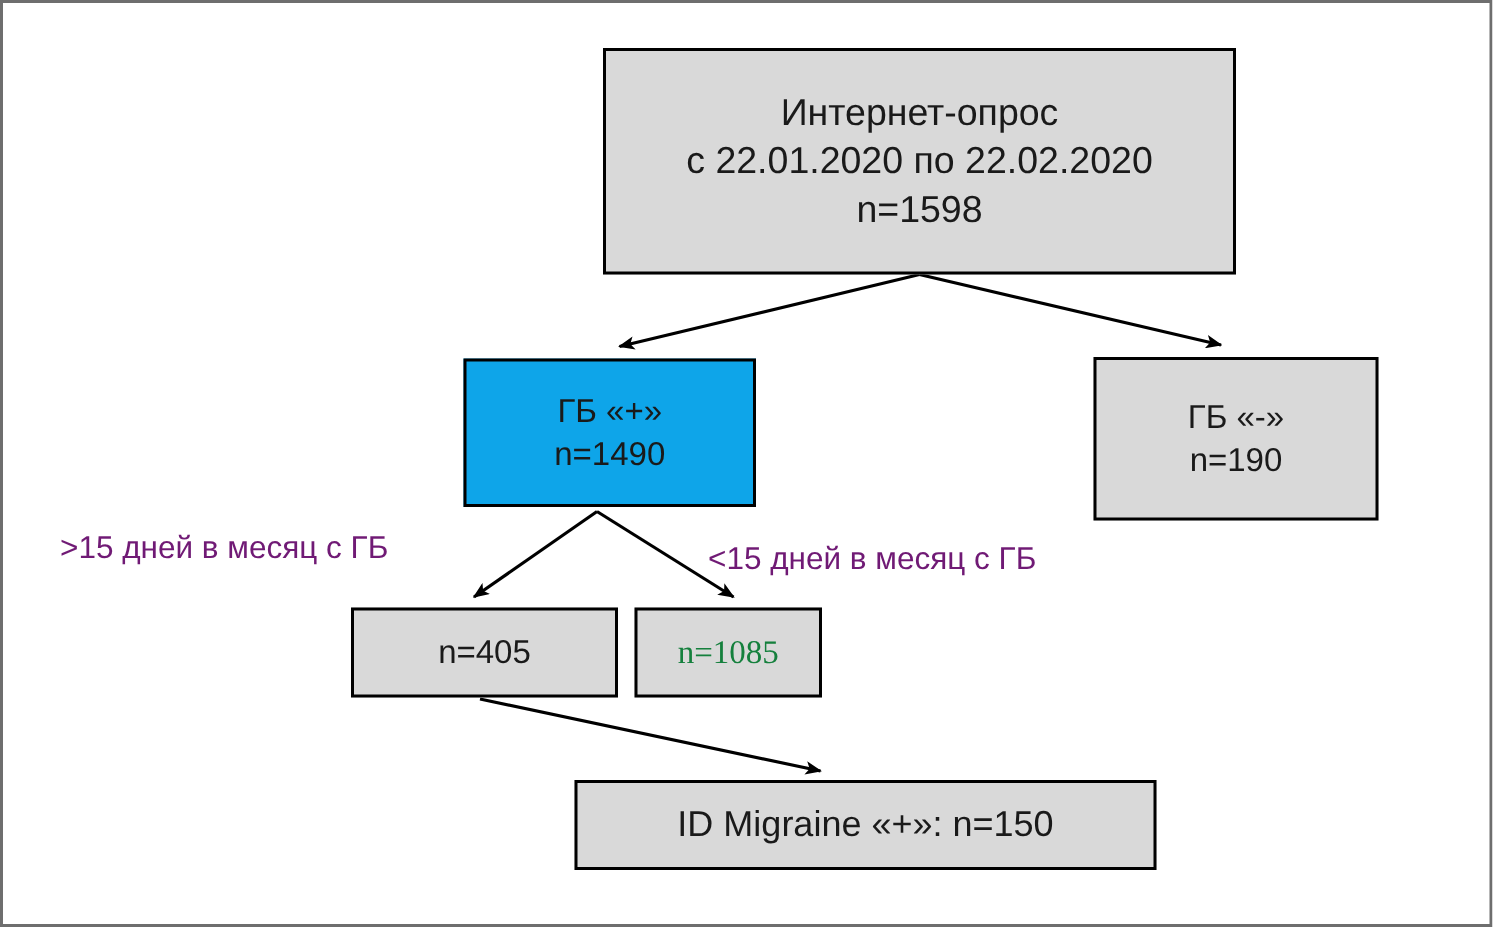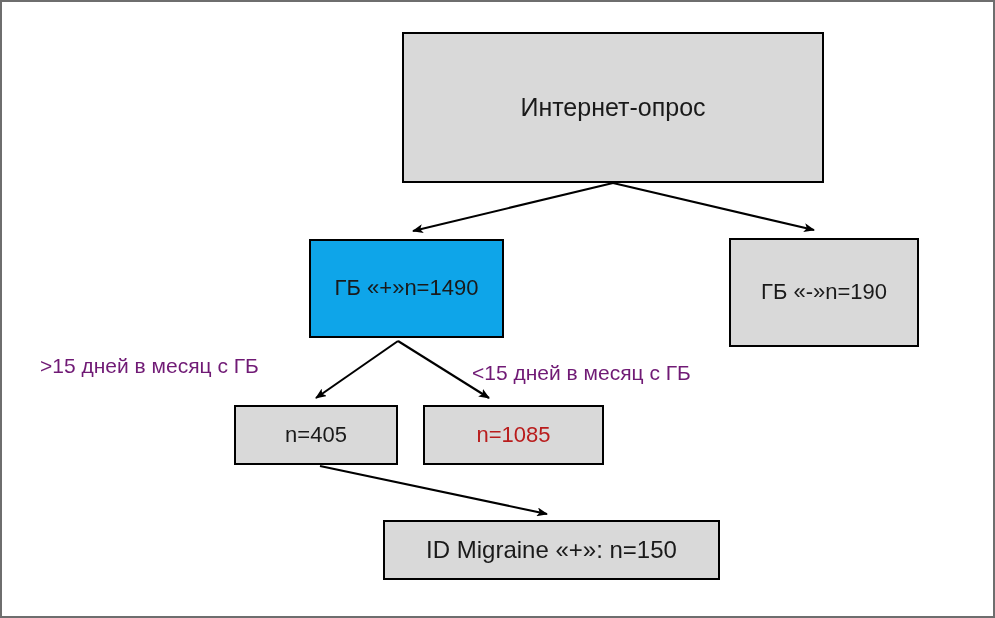--- a/index.html
+++ b/index.html
@@ -26,21 +26,21 @@
     width: 995px;
     height: 618px;
     pointer-events: none;
   }
   .node {
     position: absolute;
     background: #d9d9d9;
     border: 2px solid #000000;
     box-sizing: border-box;
     display: flex;
-    flex-direction: row;
+    flex-direction: column;
     align-items: center;
     justify-content: center;
     color: #1a1a1a;
     line-height: 1.3;
     white-space: nowrap;
     z-index: 2;
   }
   .node .line {
     display: block;
   }
@@ -67,36 +67,38 @@
         <path d="M 611 181 L 812 228" marker-end="url(#arrowhead)" stroke="#000000"></path>
         <path d="M 396 339 L 314 396" marker-end="url(#arrowhead)" stroke="#000000"></path>
         <path d="M 396 339 L 487 396" marker-end="url(#arrowhead)" stroke="#000000"></path>
         <path d="M 318 464 L 545 512" marker-end="url(#arrowhead)" stroke="#000000"></path>
       </g>
   </svg>
 
   <div id="nodes-layer">
       <div class="node" style="left: 400px; top: 30px; width: 422px; height: 151px; font-size: 25px; background: rgb(217, 217, 217); border-color: rgb(0, 0, 0); color: rgb(26, 26, 26);">
         <span class="line">Интернет-опрос</span>
+        <span class="line">с 22.01.2020 по 22.02.2020</span>
+        <span class="line">n=1598</span>
       </div>
       <div class="node" style="left: 307px; top: 237px; width: 195px; height: 99px; font-size: 22px; background: #0ea5e9; border-color: rgb(0, 0, 0); color: rgb(26, 26, 26);">
         <span class="line">ГБ «+»</span>
         <span class="line">n=1490</span>
       </div>
       <div class="node" style="left: 727px; top: 236px; width: 190px; height: 109px; font-size: 22px; background: rgb(217, 217, 217); border-color: rgb(0, 0, 0); color: rgb(26, 26, 26);">
         <span class="line">ГБ «-»</span>
         <span class="line">n=190</span>
       </div>
-      <div class="node" style="left: 232px; top: 403px; width: 164px; height: 60px; font-size: 22px; background: rgb(217, 217, 217); border-color: rgb(0, 0, 0); color: rgb(26, 26, 26);">
+      <div class="node" style="left: 232px; top: 403px; width: 178px; height: 60px; font-size: 22px; background: rgb(217, 217, 217); border-color: rgb(0, 0, 0); color: rgb(26, 26, 26);">
         <span class="line">n=405</span>
       </div>
-      <div class="node" style="left: 421px; top: 403px; width: 181px; height: 60px; font-size: 22px; background: rgb(217, 217, 217); border-color: rgb(0, 0, 0); color: #b91c1c;">
+      <div class="node" style="left: 421px; top: 403px; width: 125px; height: 60px; font-size: 22px; background: rgb(217, 217, 217); border-color: rgb(0, 0, 0); color: #15803d; font-family: Liberation Serif, serif;">
         <span class="line">n=1085</span>
       </div>
-      <div class="node" style="left: 381px; top: 518px; width: 337px; height: 60px; font-size: 24px; background: rgb(217, 217, 217); border-color: rgb(0, 0, 0); color: rgb(26, 26, 26); text-align: right;">
+      <div class="node" style="left: 381px; top: 518px; width: 388px; height: 60px; font-size: 24px; background: rgb(217, 217, 217); border-color: rgb(0, 0, 0); color: rgb(26, 26, 26); text-align: right;">
         <span class="line">ID Migraine «+»: n=150</span>
       </div>
     </div>
   <div id="labels-layer">
       <div class="edge-label" style="left: 38px; top: 352px; font-size: 21px;">&gt;15 дней в месяц с ГБ</div>
       <div class="edge-label" style="left: 470px; top: 359px; font-size: 21px;">&lt;15 дней в месяц с ГБ</div>
     </div>
 
 </div>
 

